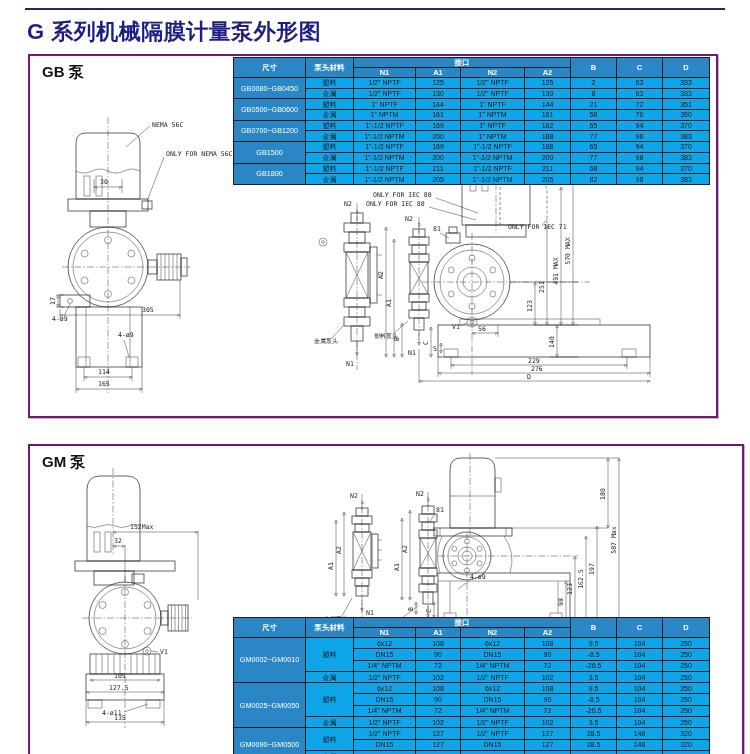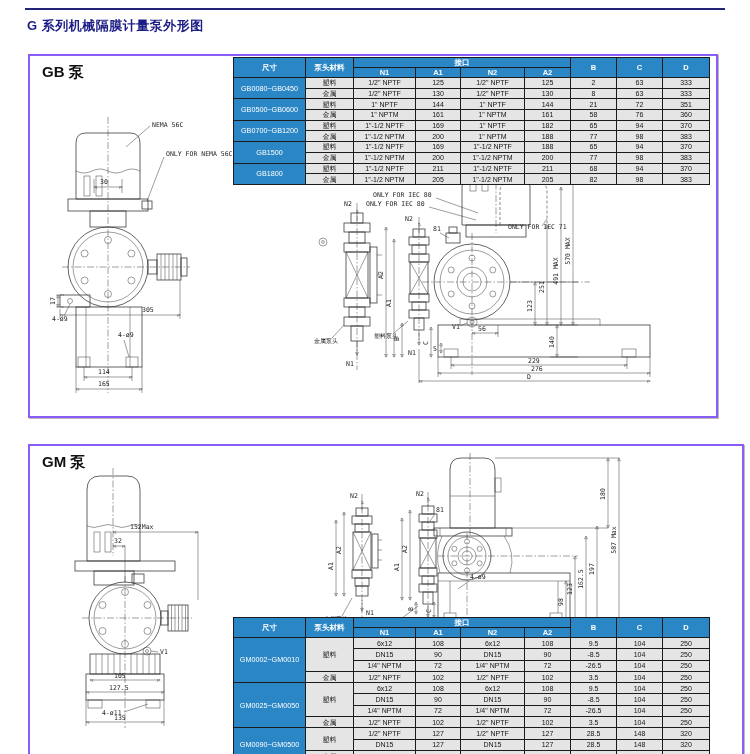--- a/index.html
+++ b/index.html
@@ -1,35 +1,35 @@
 <!DOCTYPE html>
 <html><head>
 <meta charset="utf-8">
 <style>
   html,body{margin:0;padding:0;}
   body{
     width:750px;height:754px;position:relative;background:#ffffff;
     font-family:"Liberation Sans",sans-serif;overflow:hidden;
   }
   .toprule{position:absolute;left:25px;top:8px;width:700px;height:2px;background:#232377;}
-  .page-title{position:absolute;left:27px;top:17px;font-size:13px;font-weight:bold;color:#1d1d86;letter-spacing:.5px;}
-  .panel{position:absolute;background:#fff;border:2px solid #8b5cf6;box-sizing:border-box;box-shadow:1px 1px 0 #bbb;}
+  .page-title{position:absolute;left:27px;top:17px;font-size:22px;font-weight:bold;color:#1d1d86;letter-spacing:.5px;}
+  .panel{position:absolute;background:#fff;border:2px solid #701a75;box-sizing:border-box;box-shadow:1px 1px 0 #bbb;}
   #gb-panel{left:28px;top:54px;width:690px;height:364px;}
   #gm-panel{left:28px;top:436px;width:716px;height:314px;margin-top:8px;}
   .panel-label{position:absolute;left:12px;top:7px;font-size:15px;font-weight:bold;color:#101010;}
   .dwg{position:absolute;left:0;}
   #gb-svg{top:19px;}
   #gm-svg{top:2px;}
   .dwg line,.dwg path,.dwg rect,.dwg circle,.dwg polyline{stroke:#3c3c3c;stroke-width:.8;fill:none;}
   .dwg .thin{stroke-width:.5;}
   .dwg .cl{stroke-width:.5;stroke-dasharray:7 2 1.5 2;}
   .dwg .dash{stroke-width:.6;stroke-dasharray:3 2;}
   .dwg text{font-family:"DejaVu Sans Mono",monospace;font-size:6.5px;fill:#1e1e1e;stroke:none;}
   .dwg text.cn{font-family:"DejaVu Sans",sans-serif;font-size:6px;}
-  table.spec{position:absolute;border-collapse:collapse;table-layout:fixed;background:#e5e5e5;z-index:5;}
+  table.spec{position:absolute;border-collapse:collapse;table-layout:fixed;background:#0ea5e9;z-index:5;}
   #gb-table{left:233px;top:57px;width:476px;}
   #gm-table{left:233px;top:617px;width:476px;}
   .spec th,.spec td{border:1px solid #1c1c1c;padding:0;text-align:center;vertical-align:middle;overflow:hidden;white-space:nowrap;}
   .spec thead tr{height:10px;}
   .spec .hdr{background:#2b86c6;color:#fff;font-size:7.5px;font-weight:bold;line-height:1;}
   .spec td{font-size:7px;color:#141414;line-height:1;}
   #gb-table td{height:9.7px;}
   #gm-table td{height:10.3px;}
   .spec td.size-cell{background:#2b86c6;color:#fff;font-weight:normal;font-size:7.2px;}
 </style>

